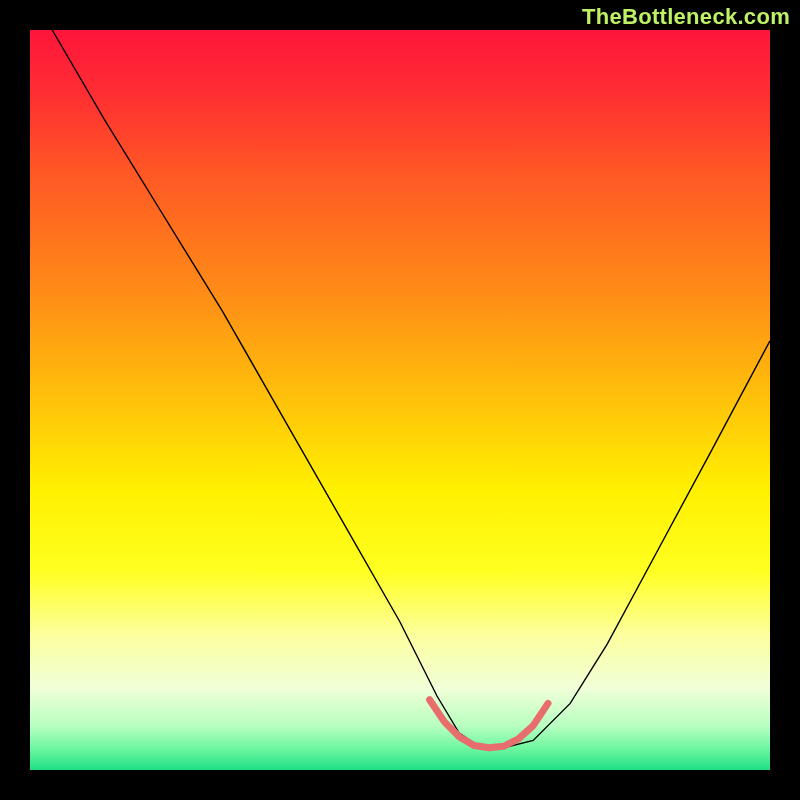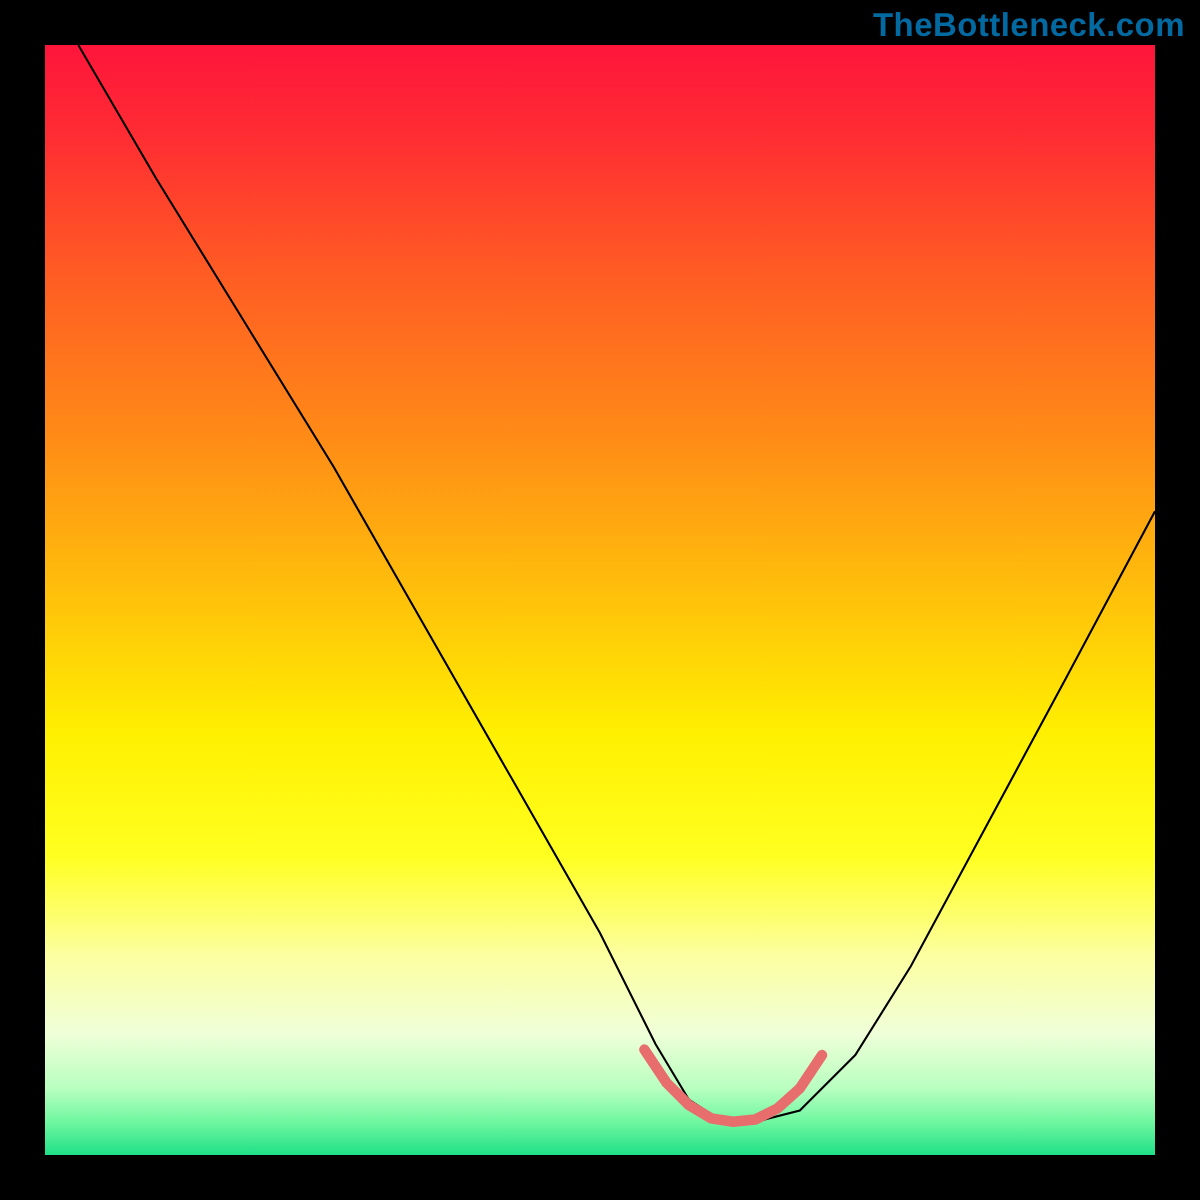--- a/index.html
+++ b/index.html
@@ -14,21 +14,21 @@
   .frame {
     position: relative;
     width: 800px;
     height: 800px;
     background: #000;
   }
   .watermark {
     position: absolute;
     top: 4px;
     right: 10px;
-    color: #0369a1;
+    color: #bef264;
     font-size: 22px;
     font-weight: 600;
     letter-spacing: 0.3px;
     z-index: 50;
     user-select: none;
   }
   svg.plot {
     position: absolute;
     top: 30px;
     left: 30px;

